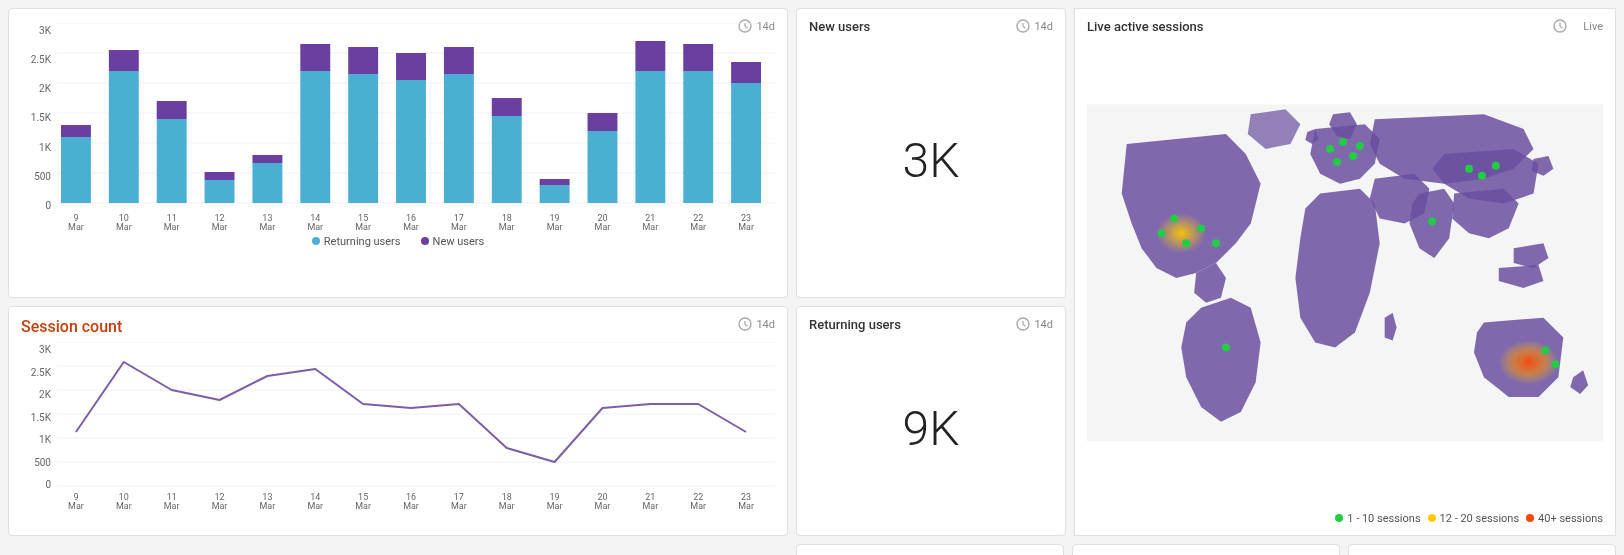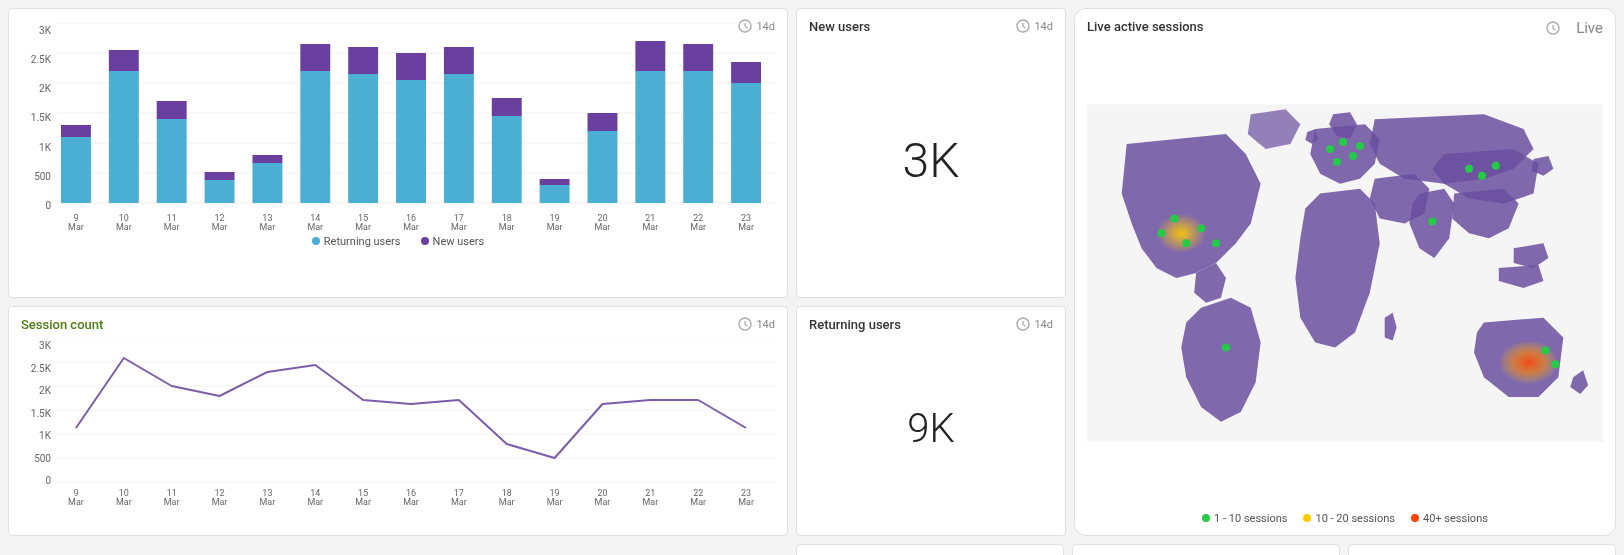--- a/index.html
+++ b/index.html
@@ -149,21 +149,21 @@
         </svg>
       </div>
     </div>
     <div style="display:flex;justify-content:center;gap:20px;margin-top:2px;font-size:11px;color:#555;">
       <span><span style="display:inline-block;width:8px;height:8px;border-radius:50%;background:#4BAFD4;margin-right:4px;"></span><span>Returning users</span></span>
       <span><span style="display:inline-block;width:8px;height:8px;border-radius:50%;background:#6B3FA0;margin-right:4px;"></span><span>New users</span></span>
     </div>
   </div>
 
   <div class="card" style="grid-column:1; grid-row:2; background:#fff; border:1px solid #e0e0e0; border-radius:4px; padding:10px 12px; position:relative;">
-    <div class="card-title" style="font-size:13px;font-weight:500;color:#4d7c0f;">Session count</div>
+    <div class="card-title" style="font-size:16px;font-weight:500;color:#c2410c;">Session count</div>
     <div style="position:absolute;top:10px;right:12px;display:flex;align-items:center;gap:4px;color:#888;font-size:11px;">
       <svg width="14" height="14" viewBox="0 0 14 14">
           <circle cx="7" cy="7" r="6" fill="none" stroke="#aaa" stroke-width="1.4"></circle>
           <line x1="7" y1="4" x2="7" y2="7.5" stroke="#aaa" stroke-width="1.3"></line>
           <line x1="7" y1="7.5" x2="9.5" y2="9" stroke="#aaa" stroke-width="1.3"></line>
         </svg>
       <span>14d</span>
     </div>
     <div style="display:flex;height:170px;margin-top:4px;">
       <div style="display:flex;flex-direction:column;justify-content:space-between;padding:2px 6px 22px 0;font-size:10px;color:#666;text-align:right;min-width:36px;">
@@ -241,27 +241,27 @@
     <div style="font-size:13px;font-weight:500;color:#333;">Returning users</div>
     <div style="position:absolute;top:10px;right:12px;display:flex;align-items:center;gap:4px;color:#888;font-size:11px;">
       <svg width="14" height="14" viewBox="0 0 14 14">
           <circle cx="7" cy="7" r="6" fill="none" stroke="#aaa" stroke-width="1.4"></circle>
           <line x1="7" y1="4" x2="7" y2="7.5" stroke="#aaa" stroke-width="1.3"></line>
           <line x1="7" y1="7.5" x2="9.5" y2="9" stroke="#aaa" stroke-width="1.3"></line>
         </svg>
       <span>14d</span>
     </div>
     <div style="flex:1;display:flex;align-items:center;justify-content:center;">
-      <div style="font-size:40px;font-weight:300;color:#222;">9K</div>
-    </div>
-  </div>
-
-  <div class="card" style="grid-column:3; grid-row:1/3; background:#fff; border:1px solid #e0e0e0; border-radius:12px; padding:10px 12px; position:relative; display:flex; flex-direction:column;">
+      <div style="font-size:48px;font-weight:300;color:#222;">9K</div>
+    </div>
+  </div>
+
+  <div class="card" style="grid-column:3; grid-row:1/3; background:#fff; border:1px solid #e0e0e0; border-radius:0; padding:10px 12px; position:relative; display:flex; flex-direction:column;">
     <div style="font-size:13px;font-weight:500;color:#333;margin-bottom:4px;">Live active sessions</div>
-    <div style="position:absolute;top:10px;right:12px;display:flex;align-items:center;gap:16px;color:#888;font-size:15px;">
+    <div style="position:absolute;top:10px;right:12px;display:flex;align-items:center;gap:16px;color:#888;font-size:11px;">
       <svg width="14" height="14" viewBox="0 0 14 14">
           <circle cx="7" cy="7" r="6" fill="none" stroke="#aaa" stroke-width="1.4"></circle>
           <line x1="7" y1="4" x2="7" y2="7.5" stroke="#aaa" stroke-width="1.3"></line>
           <line x1="7" y1="7.5" x2="9.5" y2="9" stroke="#aaa" stroke-width="1.3"></line>
         </svg>
       <span>Live</span>
     </div>
 
     <div style="flex:1;position:relative;">
       <svg viewBox="0 0 520 340" width="100%" height="100%" style="display:block;">
@@ -336,23 +336,23 @@
 
         <circle cx="462" cy="248" r="4" fill="#22CC44"></circle>
         <circle cx="472" cy="262" r="4" fill="#22CC44"></circle>
 
         <circle cx="140" cy="245" r="4" fill="#22CC44"></circle>
 
         <circle cx="348" cy="118" r="4" fill="#22CC44"></circle>
       </svg>
     </div>
 
-    <div style="display:flex;justify-content:center;gap:16px;margin-top:4px;font-size:11px;color:#555;">
+    <div style="display:flex;justify-content:flex-end;gap:7px;margin-top:4px;font-size:11px;color:#555;">
       <span><span style="display:inline-block;width:8px;height:8px;border-radius:50%;background:#22CC44;margin-right:4px;"></span><span>1 - 10 sessions</span></span>
-      <span><span style="display:inline-block;width:8px;height:8px;border-radius:50%;background:#FFCC00;margin-right:4px;"></span><span>10 - 20 sessions</span></span>
+      <span><span style="display:inline-block;width:8px;height:8px;border-radius:50%;background:#FFCC00;margin-right:4px;"></span><span>12 - 20 sessions</span></span>
       <span><span style="display:inline-block;width:8px;height:8px;border-radius:50%;background:#FF4400;margin-right:4px;"></span><span>40+ sessions</span></span>
     </div>
   </div>
 
   <div style="grid-column:2/4; grid-row:3; display:grid; grid-template-columns:1fr 1fr 1fr; gap:8px;">
 
     <div class="card" style="background:#fff; border:1px solid #e0e0e0; border-radius:4px; padding:10px 12px; position:relative; display:flex; flex-direction:column;">
       
       
       

